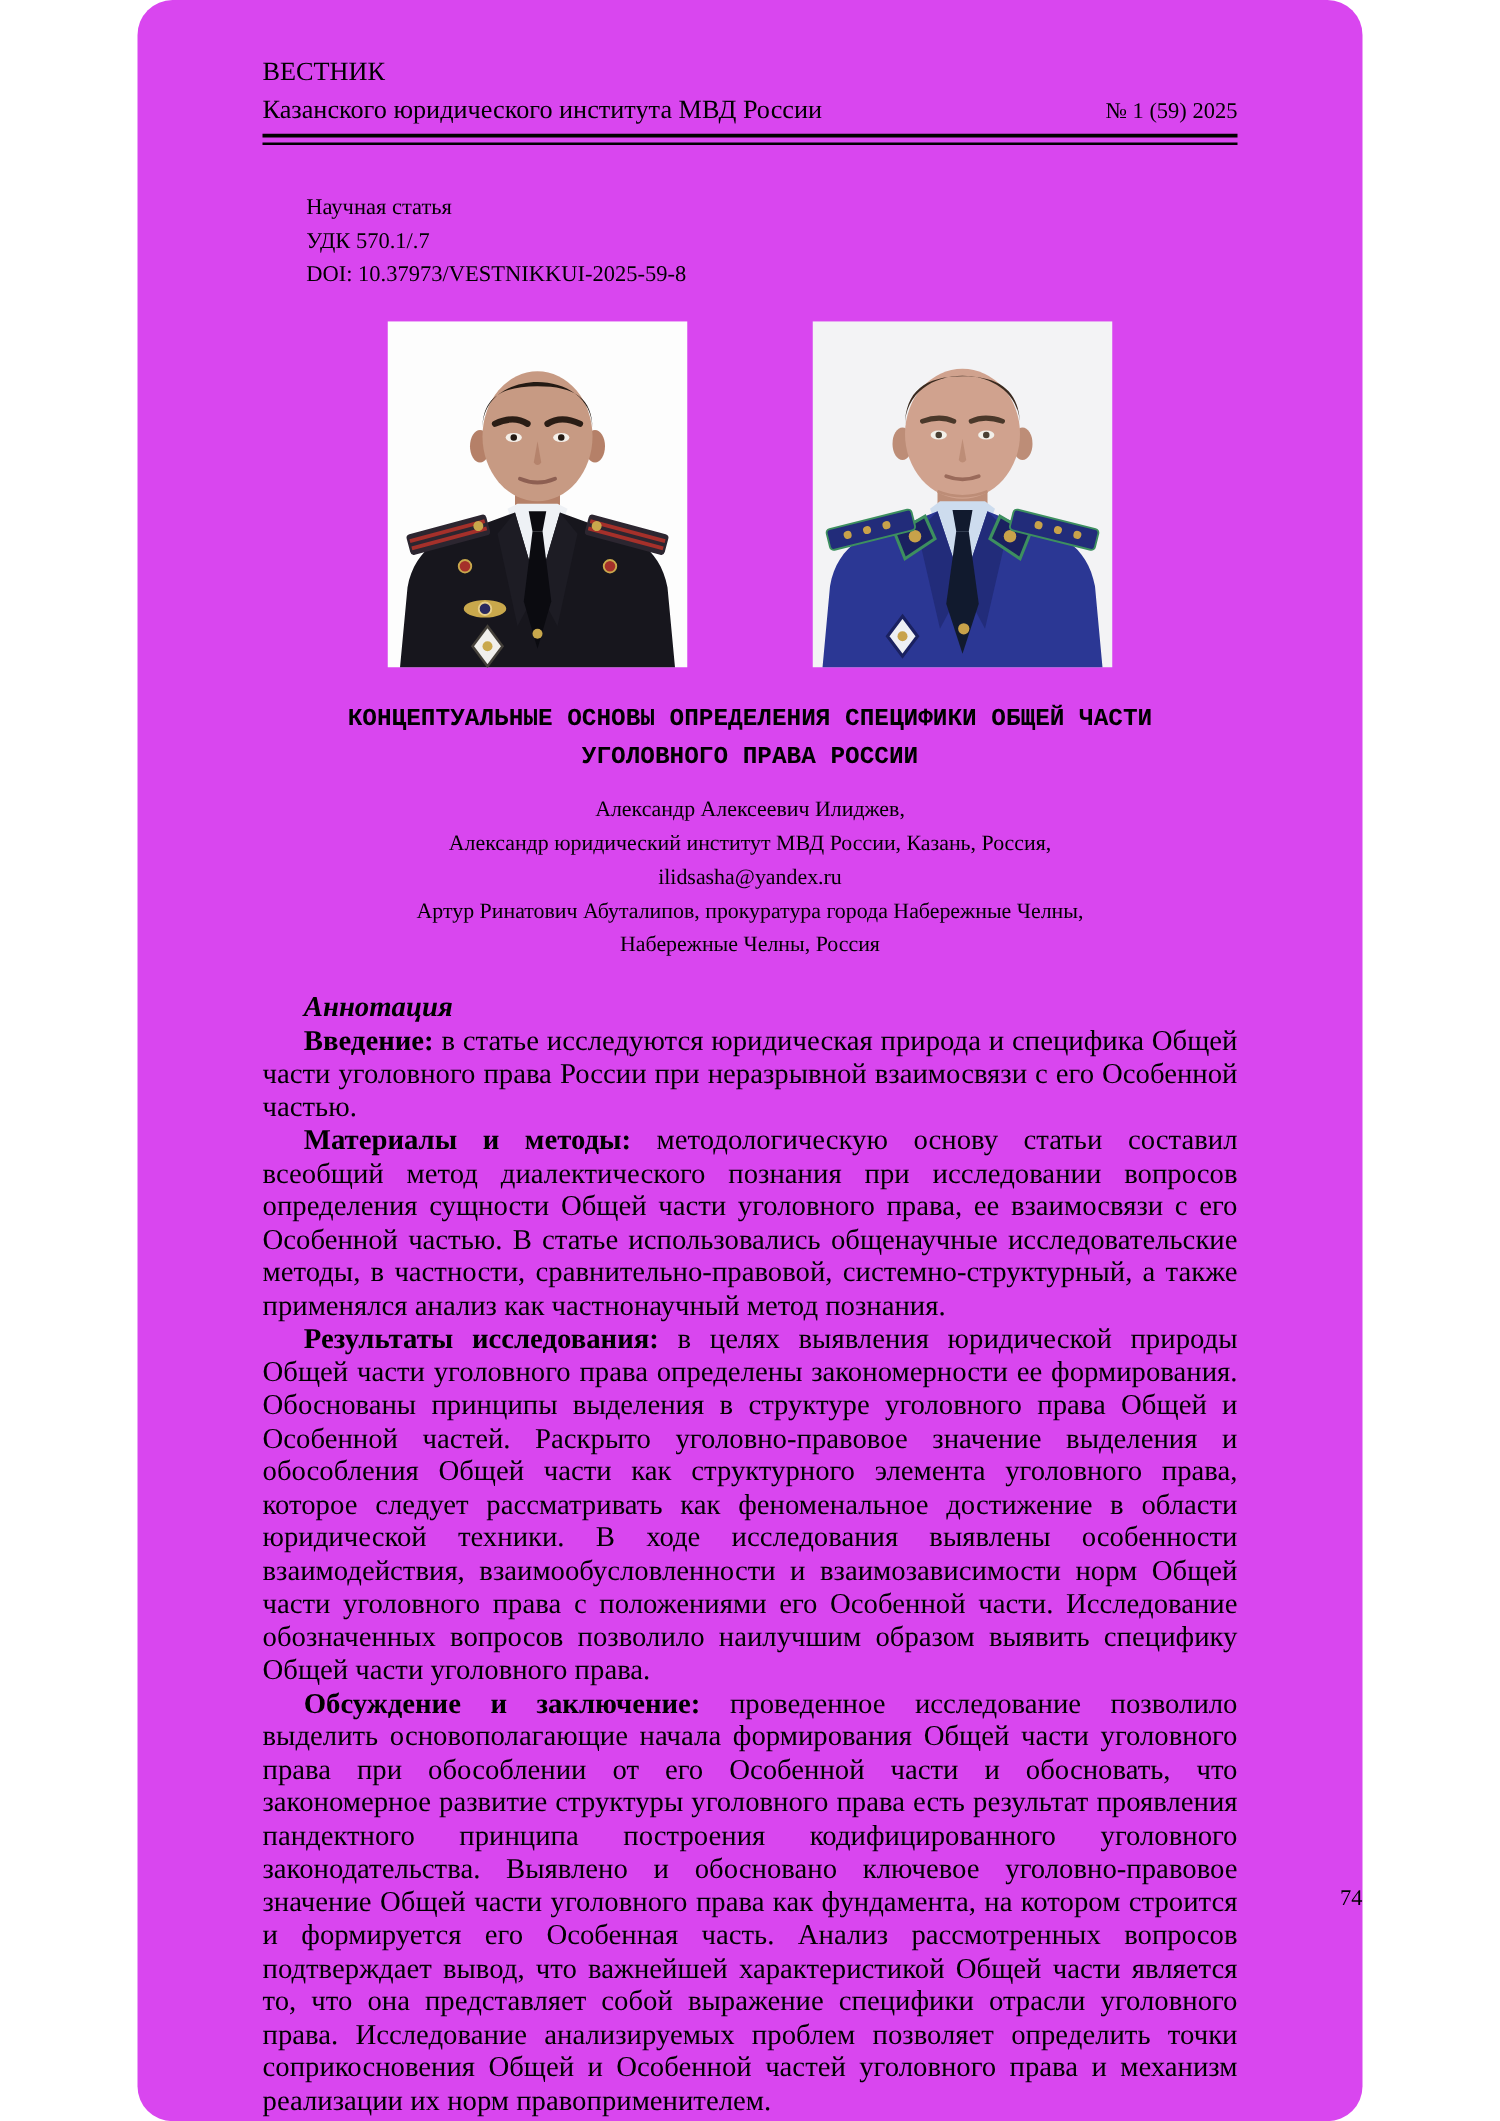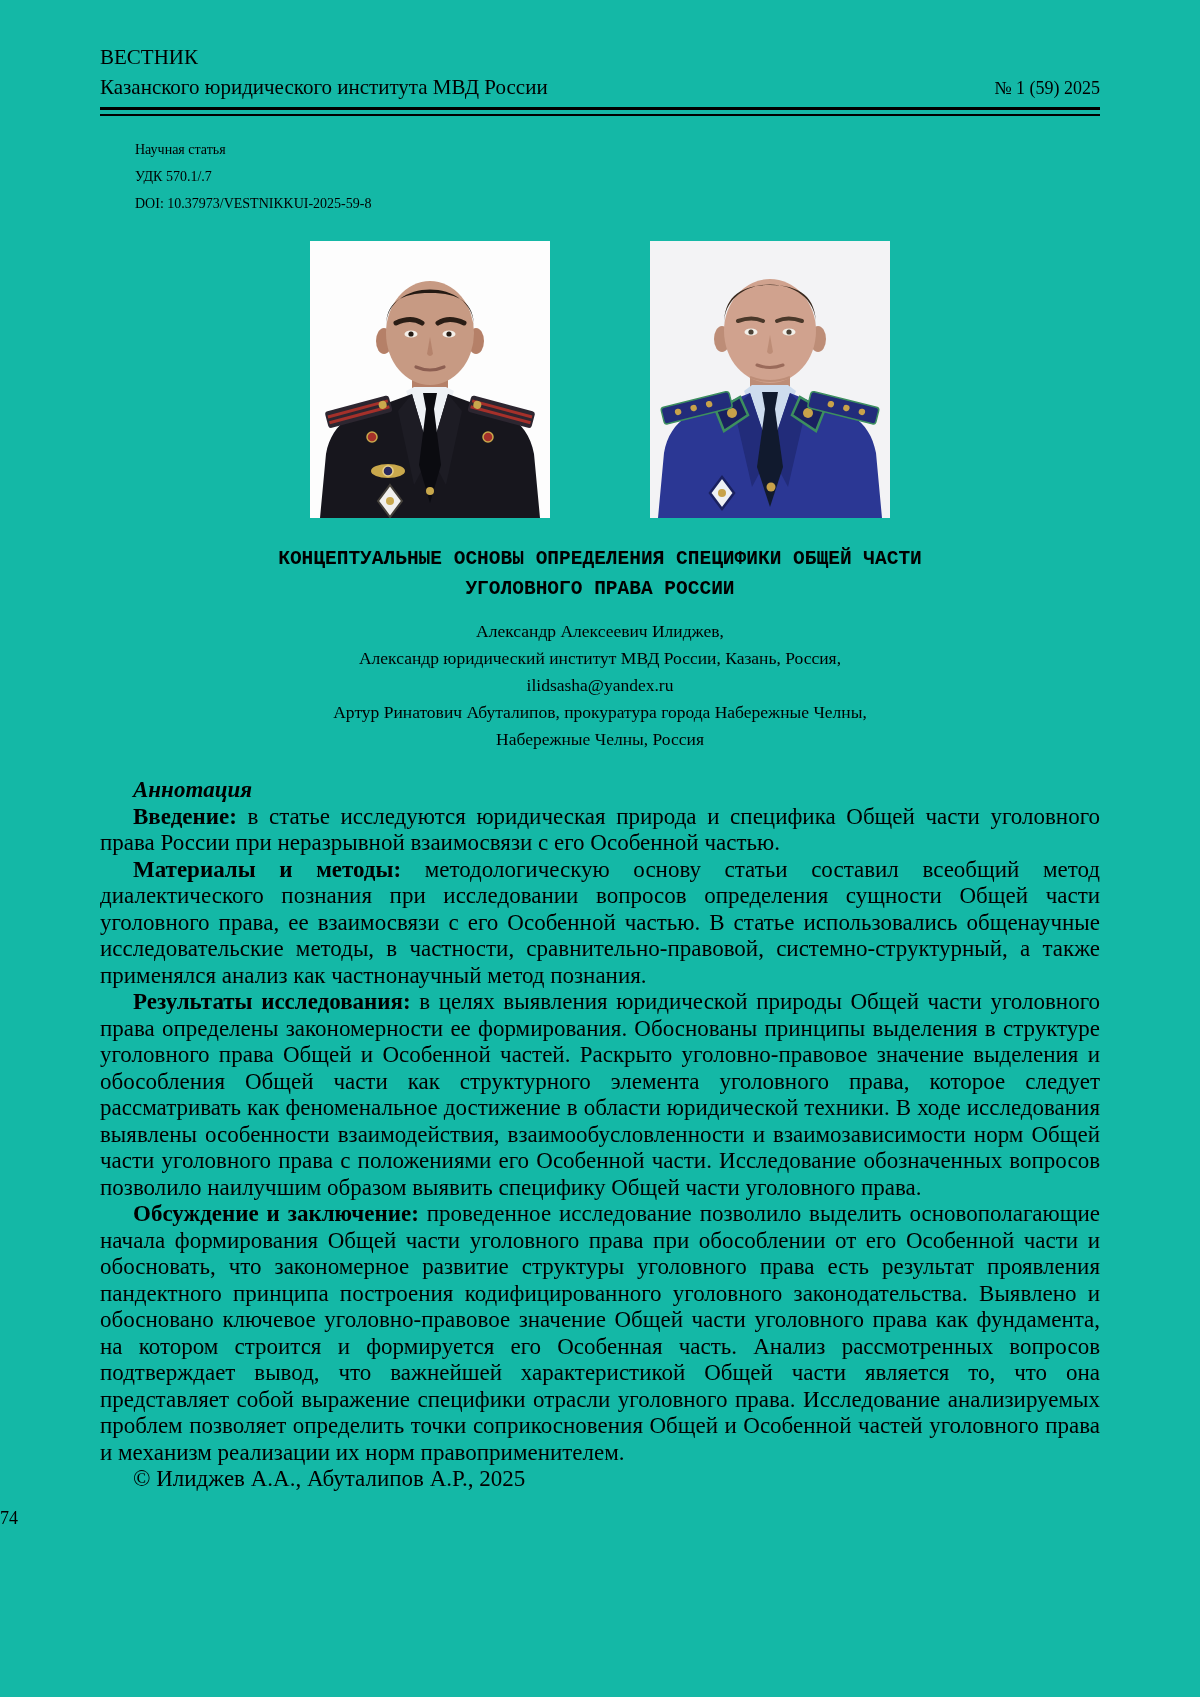--- a/index.html
+++ b/index.html
@@ -1,56 +1,57 @@
 <!DOCTYPE html>
 <html lang="ru"><head>
 <meta charset="utf-8">
 <style>
   html, body { margin:0; padding:0; background:#ffffff; }
   .page {
     position:relative;
-    width:1200px; height:1697px;
+    width:980px; height:1697px;
     margin:0 auto;
-    background:#14b8a6;
+    background:#d946ef;
     color:#000;
     font-family:"Liberation Serif","DejaVu Serif",serif;
     overflow:hidden;
+    border-radius:28px;
   }
   .header { margin:0 100px; padding-top:42px; }
   .journal-title { font-size:21px; line-height:30px; }
   .header-row { display:flex; justify-content:space-between; align-items:baseline; }
   .journal-subtitle { font-size:21px; line-height:30px; }
   .issue { font-size:18px; line-height:30px; }
   .double-rule {
     margin:4px 100px 0 100px;
     height:4px;
     border-top:3px solid #000;
     border-bottom:2px solid #000;
   }
-  .meta { margin:20px 100px 0 135px; font-size:14px; line-height:27px; }
+  .meta { margin:36px 100px 0 135px; font-size:18px; line-height:27px; }
   .photos { margin-top:24px; display:flex; justify-content:center; gap:100px; }
   .photo { width:240px; height:277px; display:block; }
   .article-title {
     margin:26px 90px 0 90px;
     text-align:center; font-weight:bold;
     font-size:19.5px; line-height:30px;font-family:Liberation Mono, monospace;
   }
   .authors { margin-top:14px; text-align:center; font-size:17.5px; line-height:27px; }
   .abstract { margin:24px 100px 0 100px; }
   .abstract p {
     margin:0; text-align:justify; text-indent:33px;
     font-size:23px; line-height:26.5px;
     hyphens:auto;
   }
   .abstract-heading { font-weight:bold; font-style:italic; }
   .sec-label { font-weight:bold; }
   .keywords { font-style:italic; }
   .page-number {
     position:absolute; left:0; bottom:168px; width:100%;
-    text-align:left; font-size:18px;
+    text-align:right; font-size:18px;
   }
 </style>
 </head>
 <body>
 
 <div class="page">
 
   <div class="header">
     <div class="journal-title">ВЕСТНИК</div>
     <div class="header-row">

